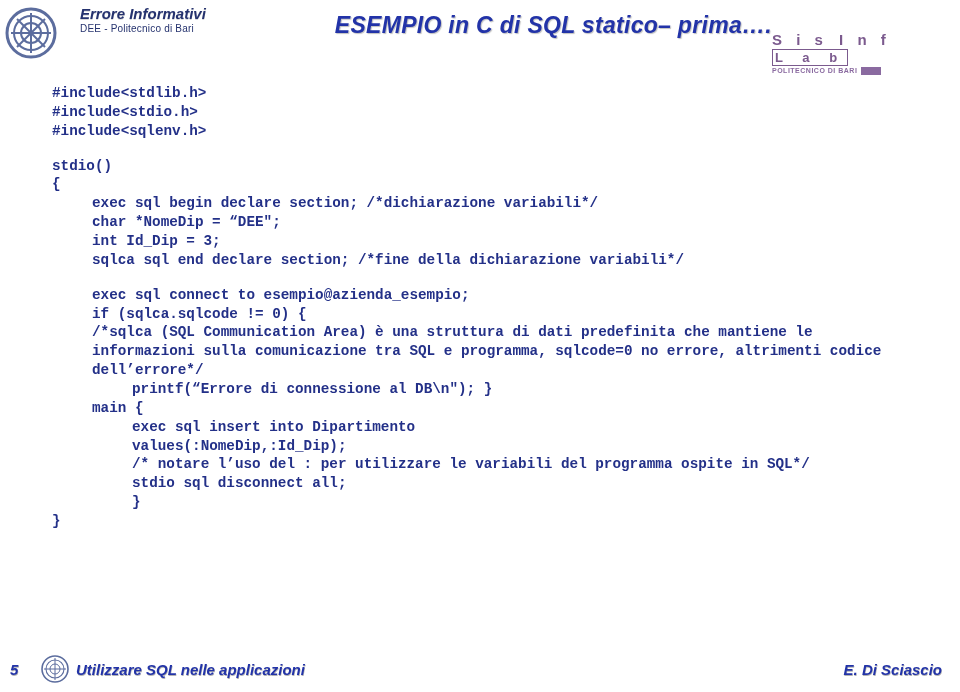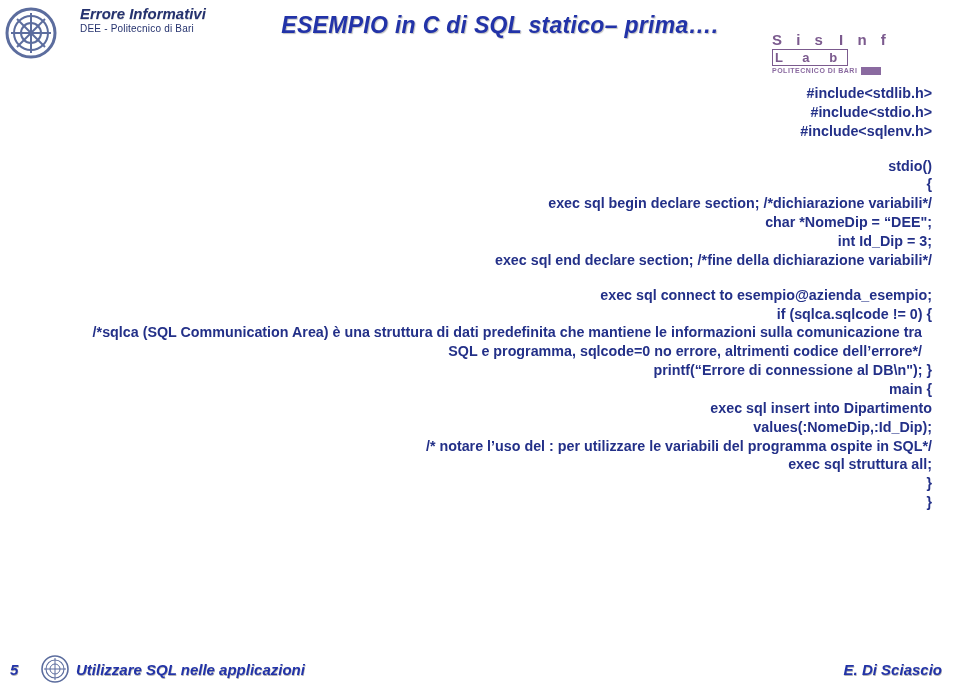--- a/index.html
+++ b/index.html
@@ -38,21 +38,21 @@
     line-height: 1.1;
   }
   .title2 {
     font-size: 10px;
     font-weight: normal;
     color: #25326e;
     letter-spacing: 0.2px;
   }
   .slide-title {
     flex: 1;
-    text-align: center;
+    text-align: right;
     padding-left: 22px;
     padding-top: 8px;
   }
   .slide-title-text {
     font-size: 23px;
     font-weight: bold;
     font-style: italic;
     color: #2233a8;
     text-shadow: 1px 1px 1px rgba(0,0,0,0.25);
     letter-spacing: 0.3px;
@@ -92,26 +92,25 @@
     display: inline-block;
     width: 20px;
     height: 8px;
     background: #8a6aa0;
     vertical-align: middle;
     margin-left: 4px;
   }
 
   .content {
     padding: 20px 28px 0 52px;
-    font-family: Liberation Sans, sans-serif;
+    font-family: Liberation Mono, monospace;
     color: #233088;
     font-size: 14.3px;
     font-weight: bold;
     line-height: 1.32;
-    text-align: right;
   }
   .content .blk { margin-bottom: 16px; }
   .content .indent1 { padding-left: 40px; }
   .content .indent2 { padding-left: 80px; }
 
   .footer {
     position: absolute;
     left: 0; right: 0; bottom: 4px;
     display: flex;
     align-items: center;
@@ -179,31 +178,31 @@
   <div class="blk">
     <div>#include&lt;stdlib.h&gt;</div>
     <div>#include&lt;stdio.h&gt;</div>
     <div>#include&lt;sqlenv.h&gt;</div>
   </div>
   <div>stdio()</div>
   <div>{</div>
   <div class="indent1">exec sql begin declare section; /*dichiarazione variabili*/</div>
   <div class="indent1">char *NomeDip = “DEE";</div>
   <div class="indent1">int Id_Dip = 3;</div>
-  <div class="indent1">exec sql end declare section; /*fine della dichiarazione variabili*/</div>
+  <div class="indent1">sqlca sql end declare section; /*fine della dichiarazione variabili*/</div>
   <div class="blk"></div>
   <div class="indent1">exec sql connect to esempio@azienda_esempio;</div>
   <div class="indent1">if (sqlca.sqlcode != 0) {</div>
   <div class="indent1" style="padding-right:10px;">/*sqlca (SQL Communication Area) è una struttura di dati predefinita che mantiene le informazioni sulla comunicazione tra SQL e programma, sqlcode=0 no errore, altrimenti codice dell’errore*/</div>
   <div class="indent2">printf(“Errore di connessione al DB\n"); }</div>
   <div class="indent1">main {</div>
   <div class="indent2">exec sql insert into Dipartimento</div>
   <div class="indent2">values(:NomeDip,:Id_Dip);</div>
   <div class="indent2">/* notare l’uso del : per utilizzare le variabili del programma ospite in SQL*/</div>
-  <div class="indent2">exec sql struttura all;</div>
+  <div class="indent2">stdio sql disconnect all;</div>
   <div class="indent2">}</div>
   <div>}</div>
 </div>
 
 <div class="footer">
   <div class="pagenum">5</div>
   <svg class="foot-logo" viewBox="0 0 36 30">
     <circle cx="15" cy="15" r="13" fill="none" stroke="#5c6d9e" stroke-width="1.6"></circle>
     <circle cx="15" cy="15" r="9" fill="none" stroke="#5c6d9e" stroke-width="1.1"></circle>
     <g stroke="#5c6d9e" stroke-width="1" fill="none">

